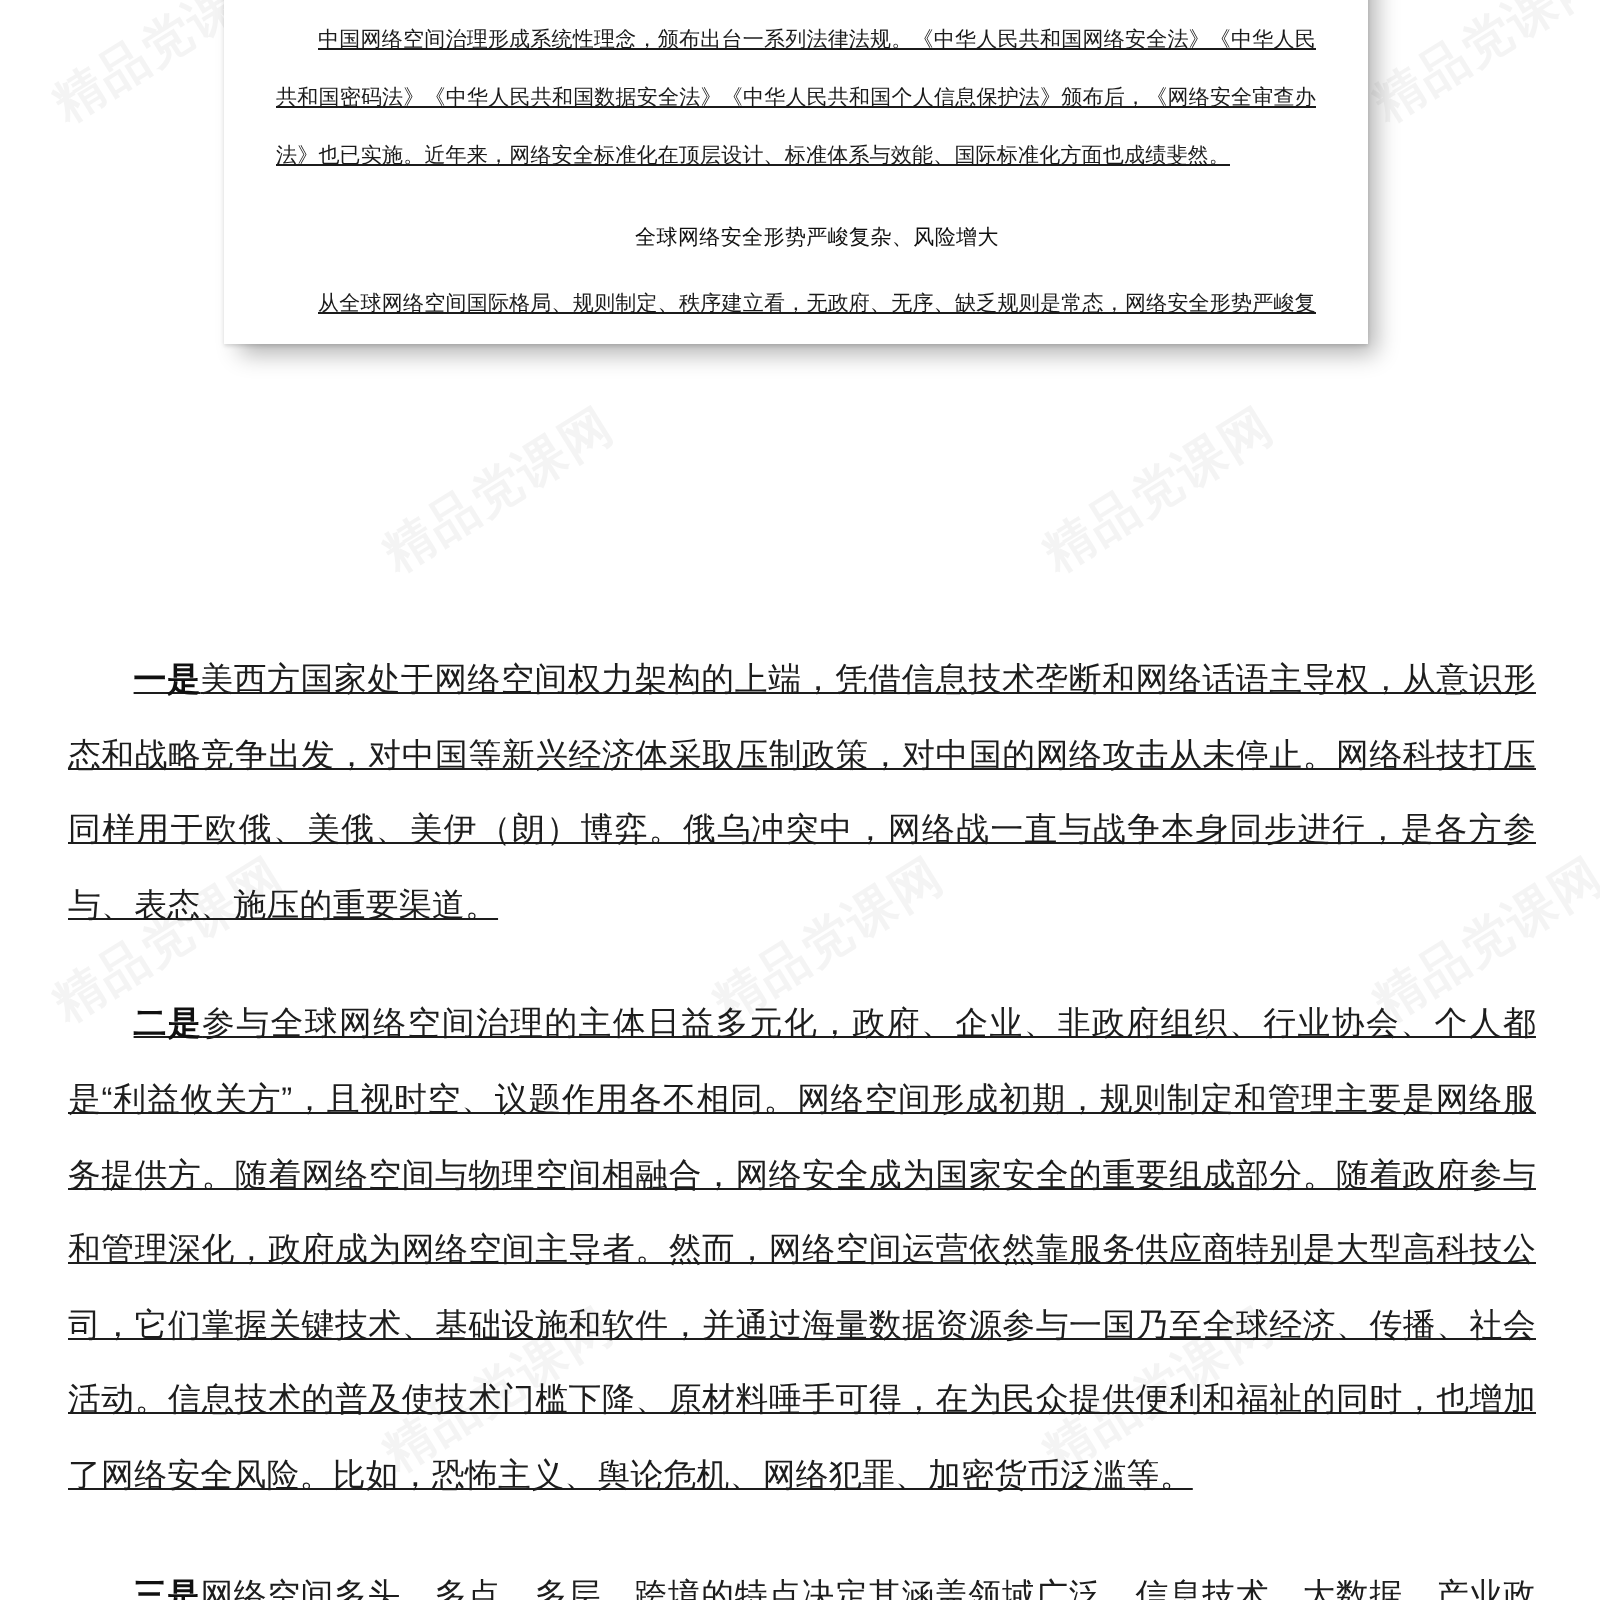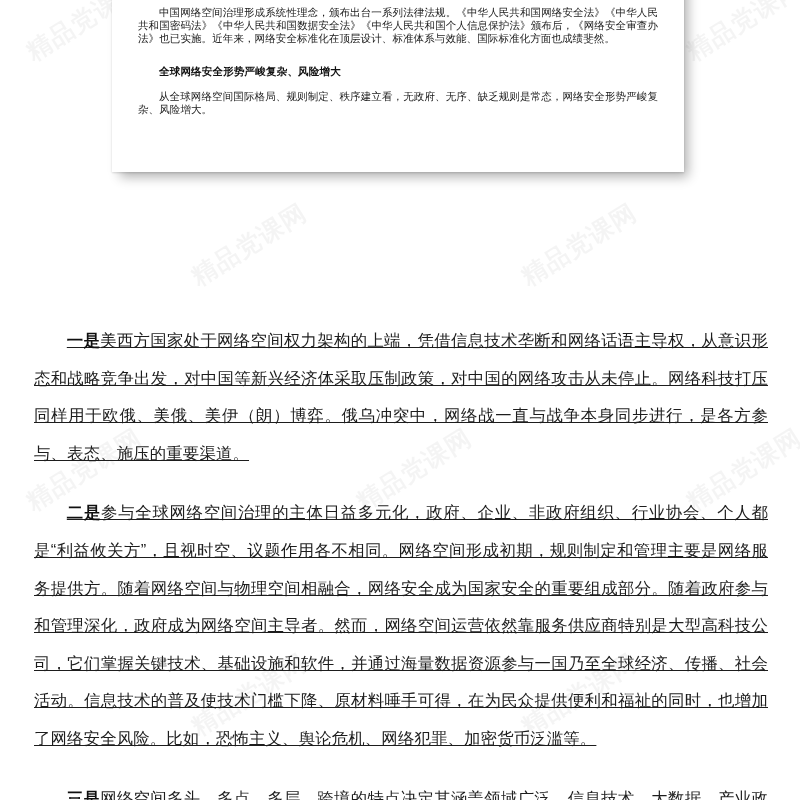--- a/index.html
+++ b/index.html
@@ -50,36 +50,38 @@
     z-index: 10;
     overflow: hidden;
     box-sizing: border-box;
   }
   #doc-card-inner {
     padding: 96px 26px 0 26px;
     box-sizing: border-box;
   }
   .card-para {
     font-size: 10.5px;
-    line-height: 13px;
+    line-height: 29px;
     color: #1b1b1b;
     text-align: justify;
     text-justify: inter-ideograph;
     text-indent: 2em;
     margin: 0;
     letter-spacing: 0.1px;
+    text-decoration: underline;
   }
   .card-heading {
     font-size: 10.5px;
     line-height: 24.5px;
-    font-weight: 700;
+    font-weight: 400;
     color: #111111;
     margin: 14px 0 6px 0;
     text-indent: 2em;
     letter-spacing: 0.2px;
+    text-align: center;
   }
 
   
   #body-text {
     position: absolute;
     left: 34px;
     top: 322px;
     width: 734px;
     z-index: 8;
   }

